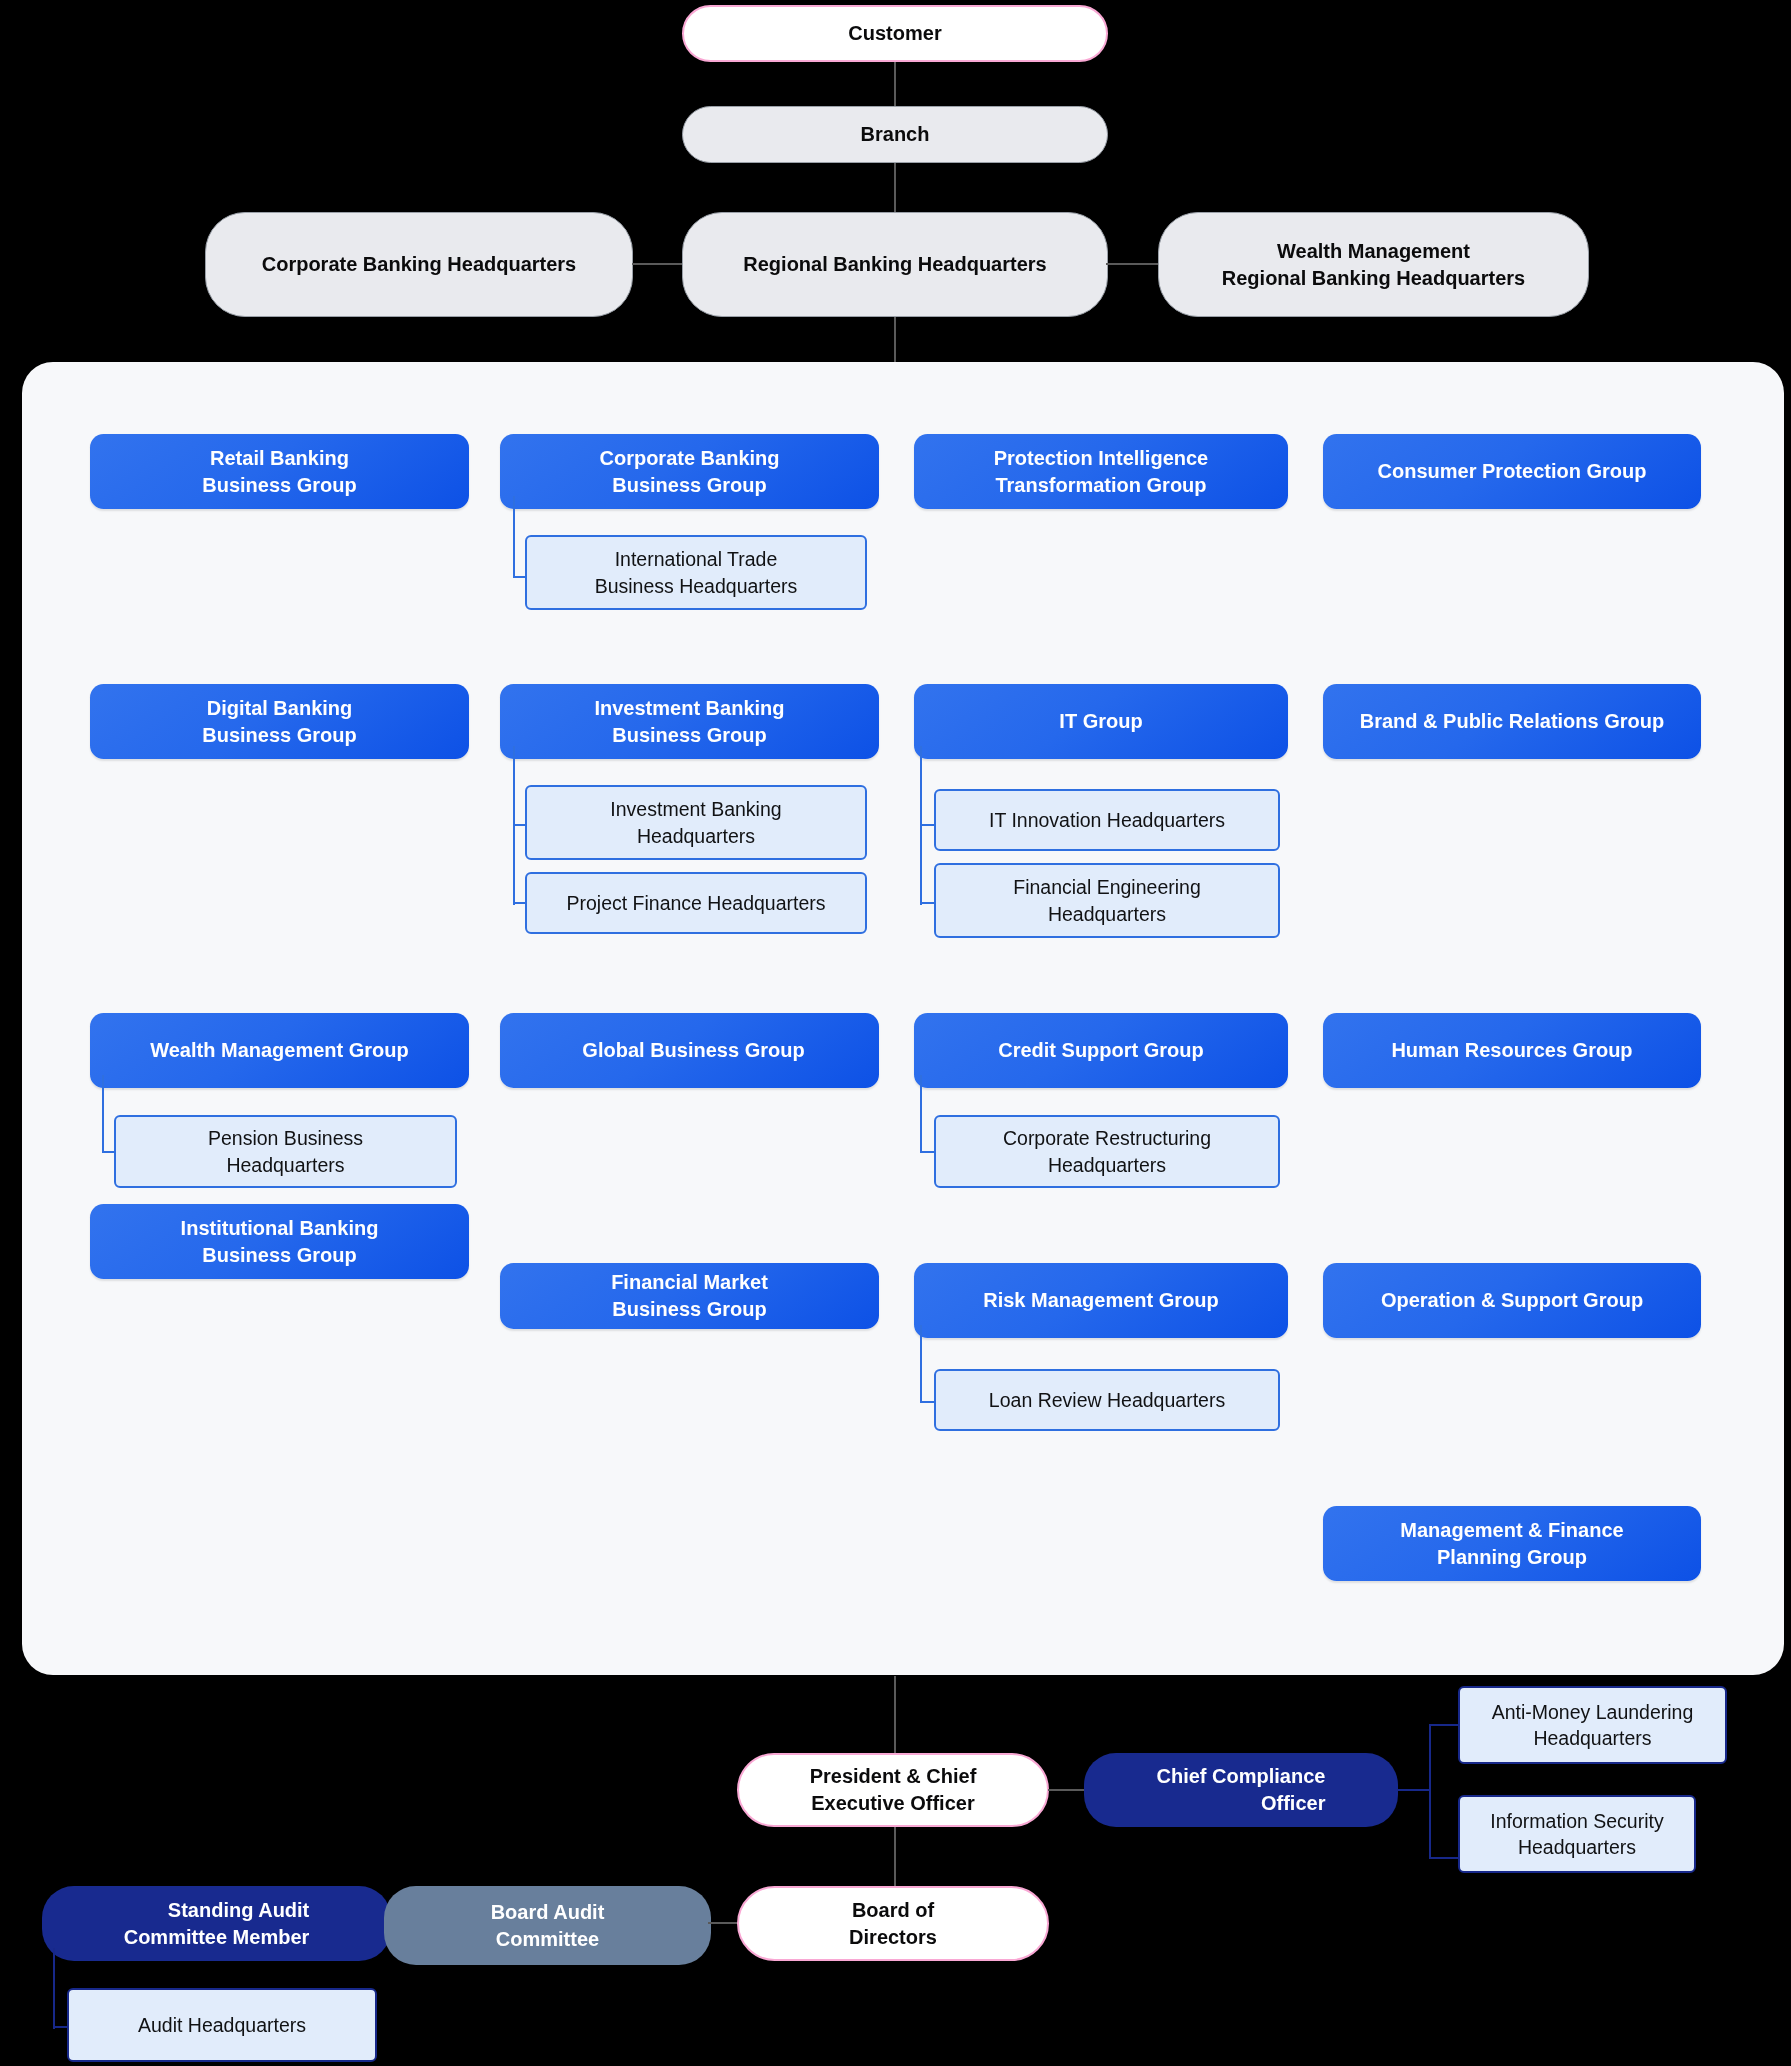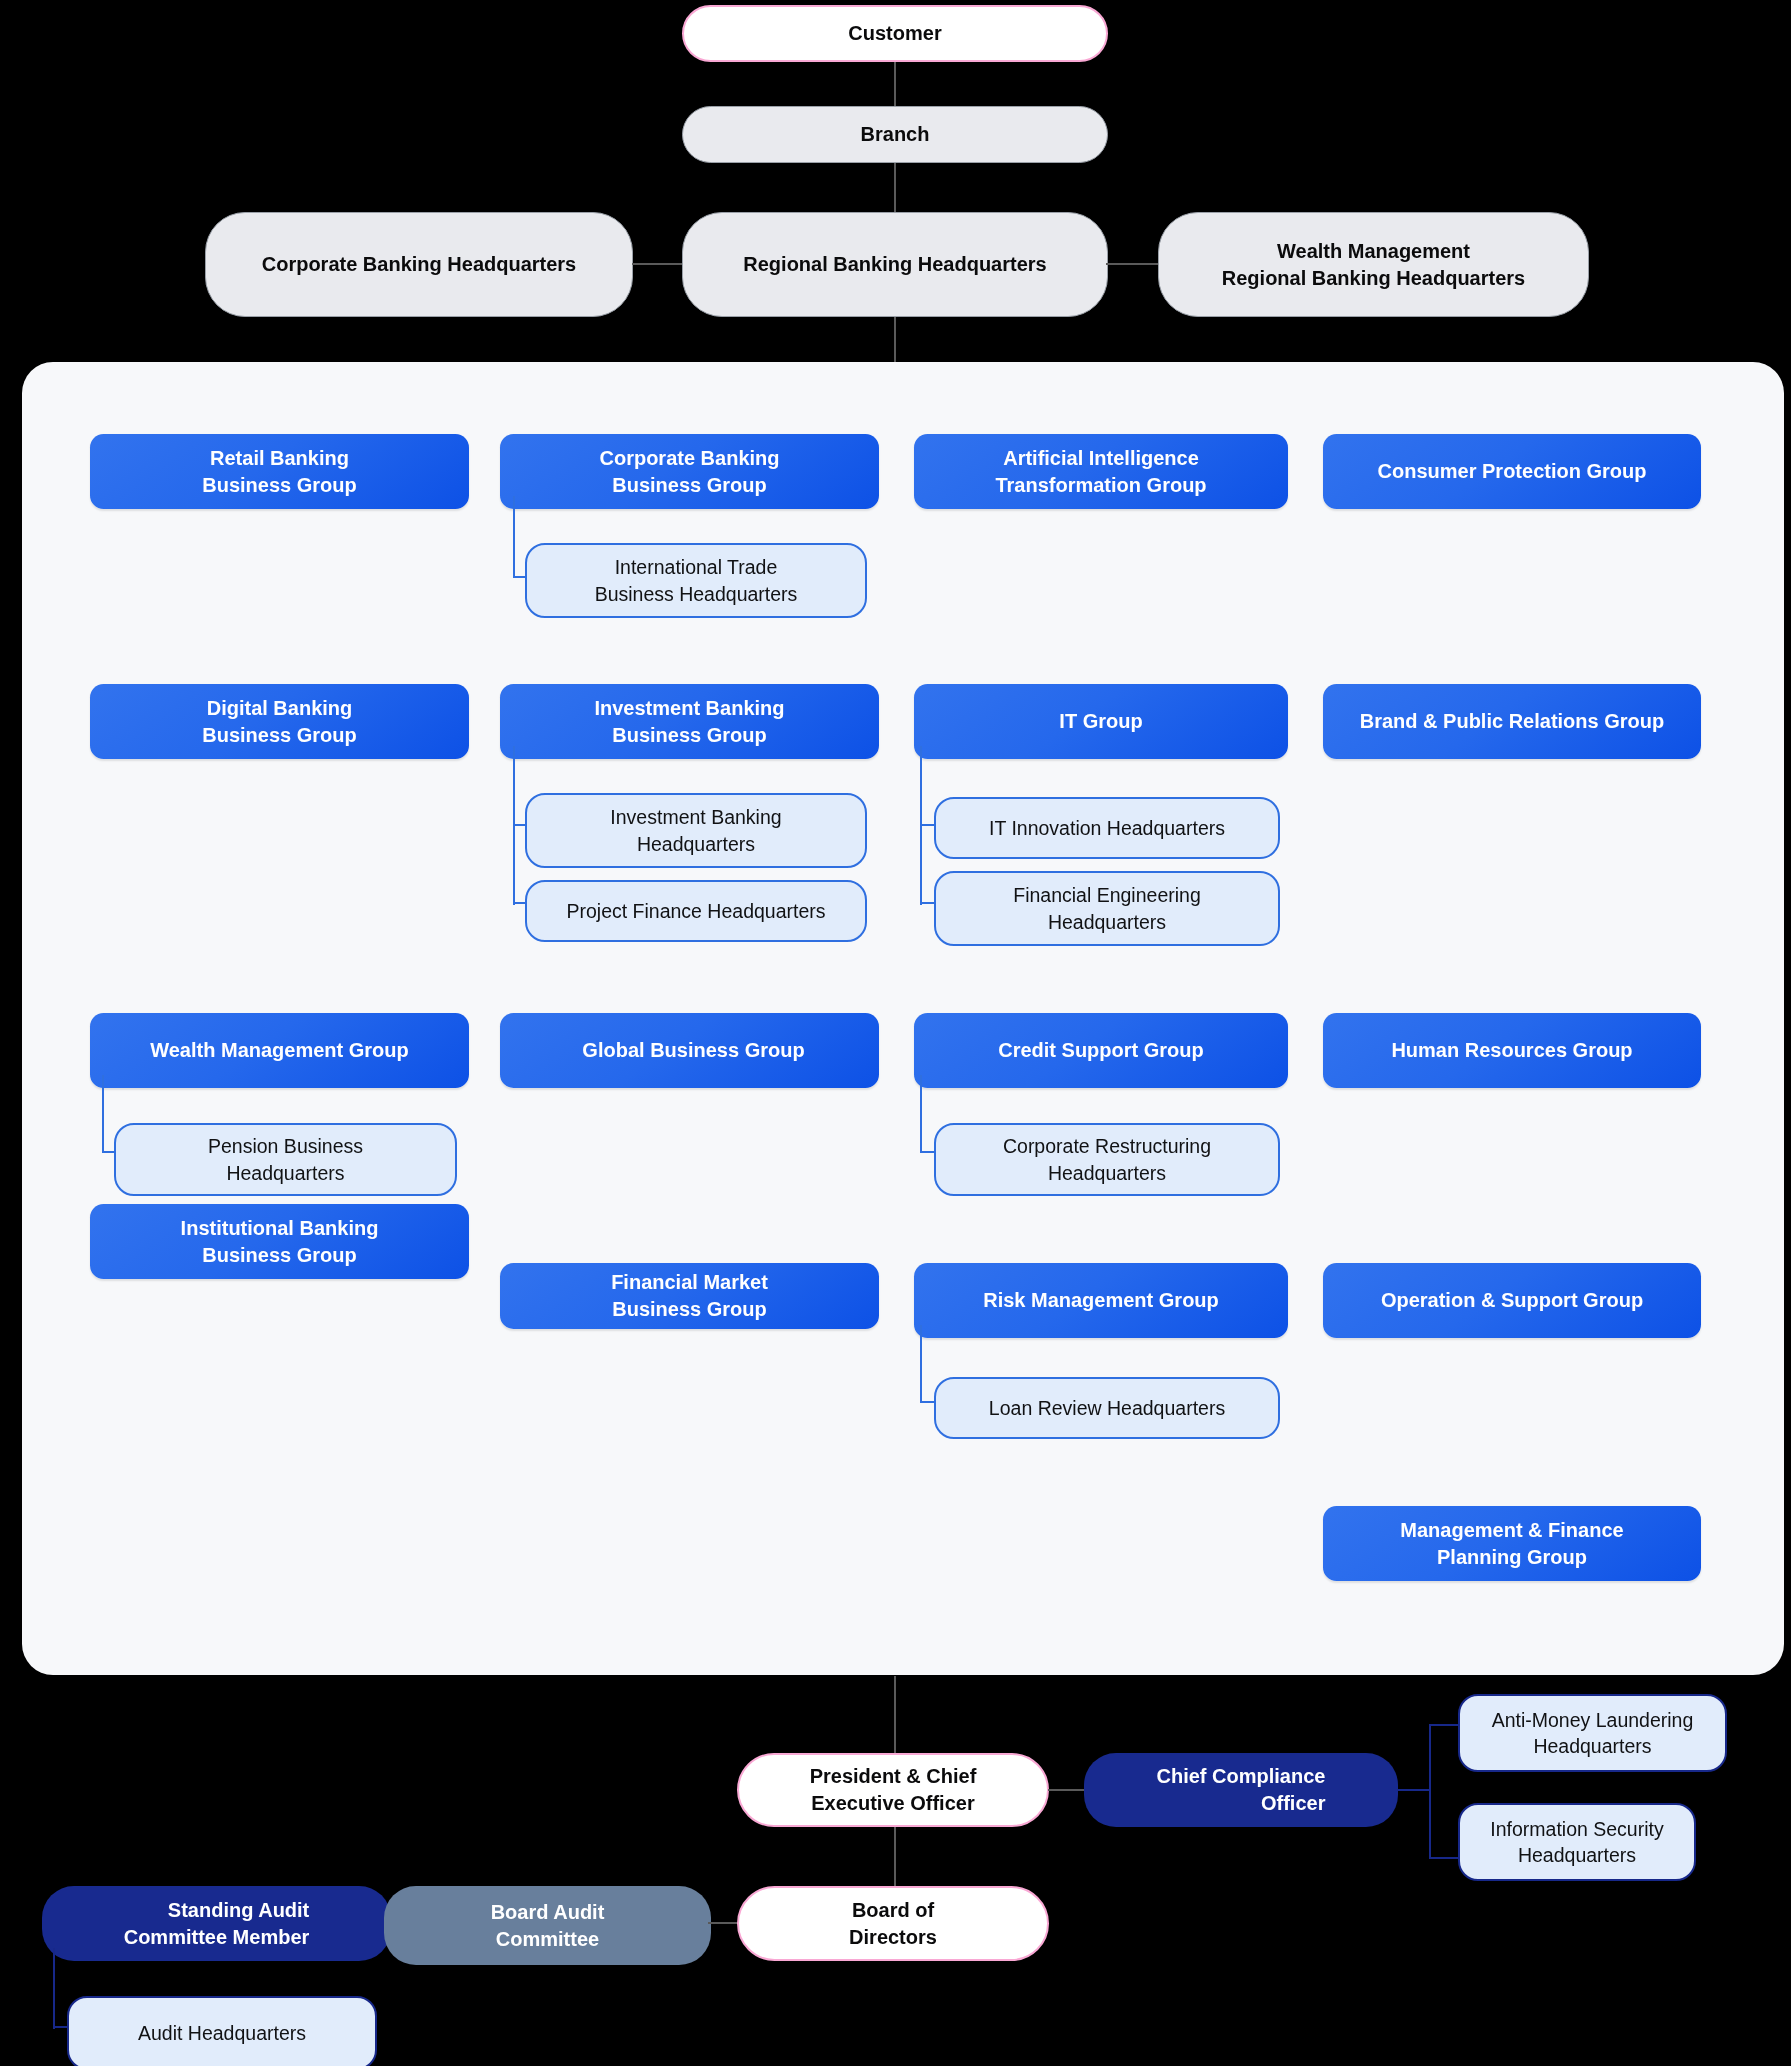--- a/index.html
+++ b/index.html
@@ -75,24 +75,23 @@
     font-weight: bold;
     font-size: 20px;
     box-shadow: 0 1.3px 2px rgba(0,0,0,0.10);
   }
 
   
   .n-sub {
     background: #e1ecfb;
     color: #111214;
     border: 2px solid #2f6fe0;
-    border-radius: 20px;
+    border-radius: 6px;
     font-weight: normal;
     font-size: 19.5px;
-    margin-top: 8px;
   }
   .n-sub.dark { border-color: #17288a; }
 
   
   .n-navy {
     background: #182a8f;
     color: #ffffff;
     border-radius: 32px;
     font-weight: bold;
     font-size: 20px;
@@ -239,21 +238,21 @@
 
   <div class="node n-blue" style="left:500px; top:1263px; width:379px; height:66px;">
     <div>
       <div>Financial Market</div>
       <div>Business Group</div>
     </div>
   </div>
 
   <div class="node n-blue" style="left:914px; top:434px; width:374px; height:75px;">
     <div>
-      <div>Artificial Intelligence</div>
+      <div>Protection Intelligence</div>
       <div>Transformation Group</div>
     </div>
   </div>
 
   <div class="node n-blue" style="left:914px; top:684px; width:374px; height:75px;">
     <div>
       <div>IT Group</div>
     </div>
   </div>
   <div class="tree-trunk" style="left:920px; top:746px; height:159px;"></div>

